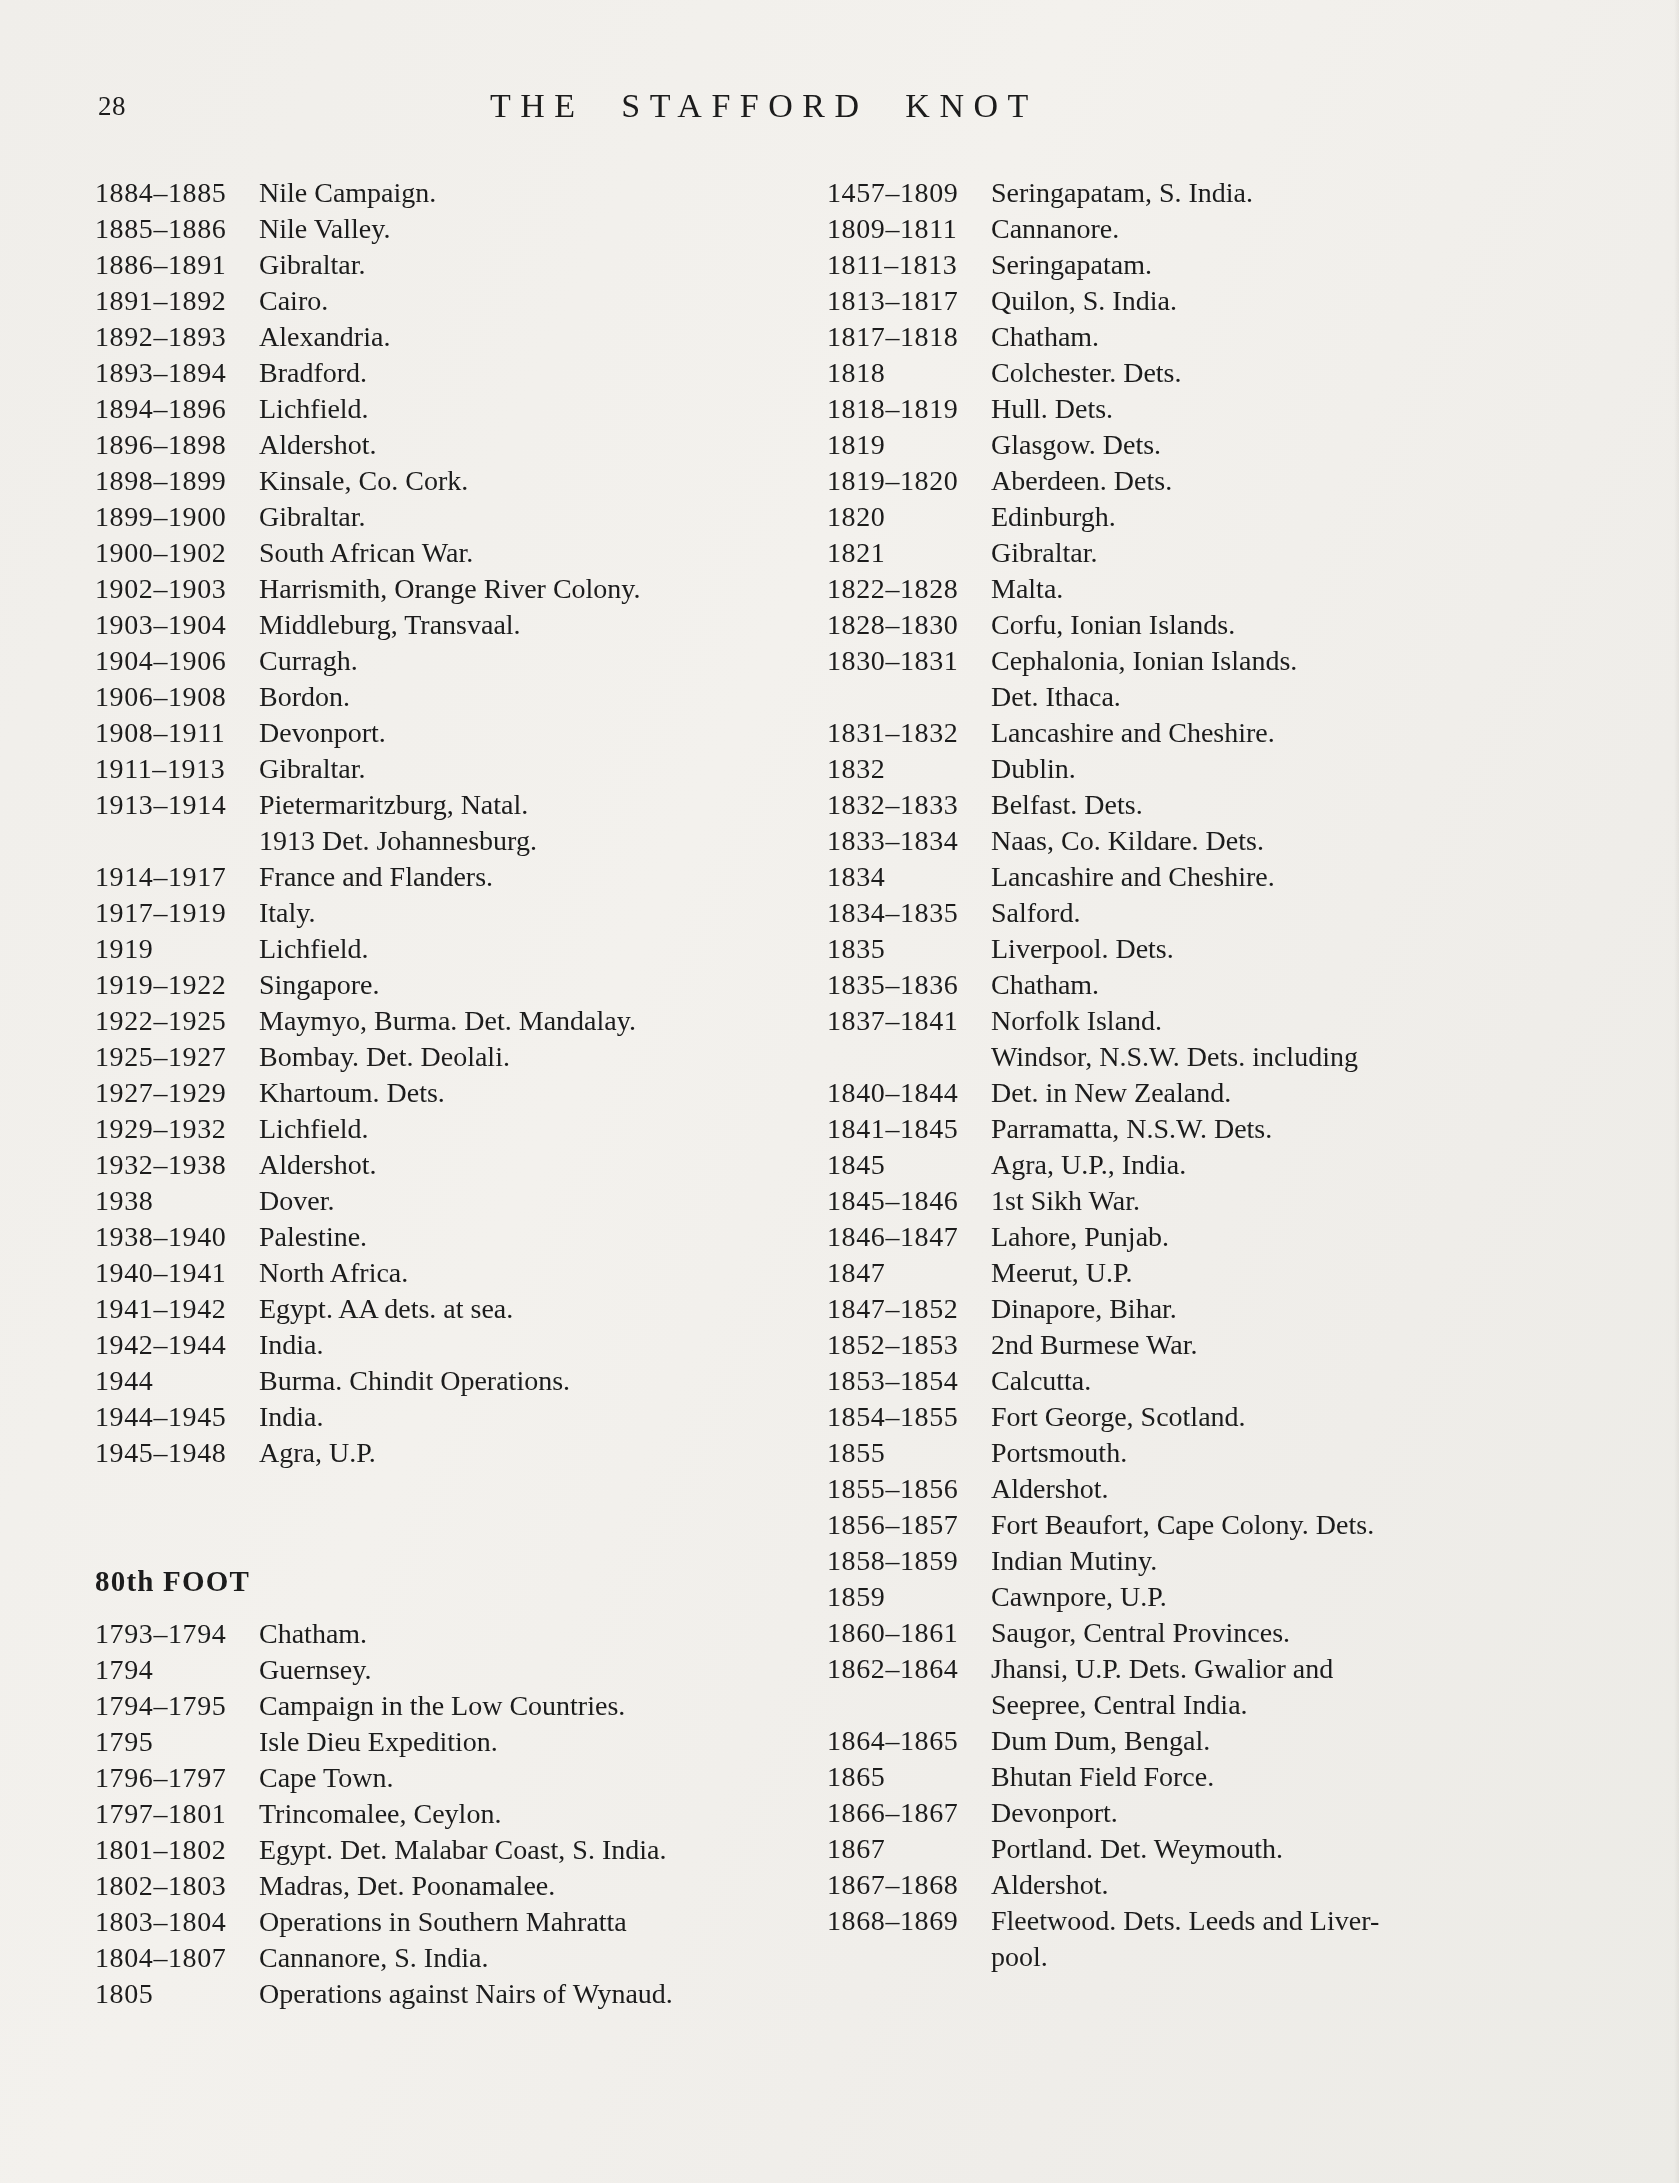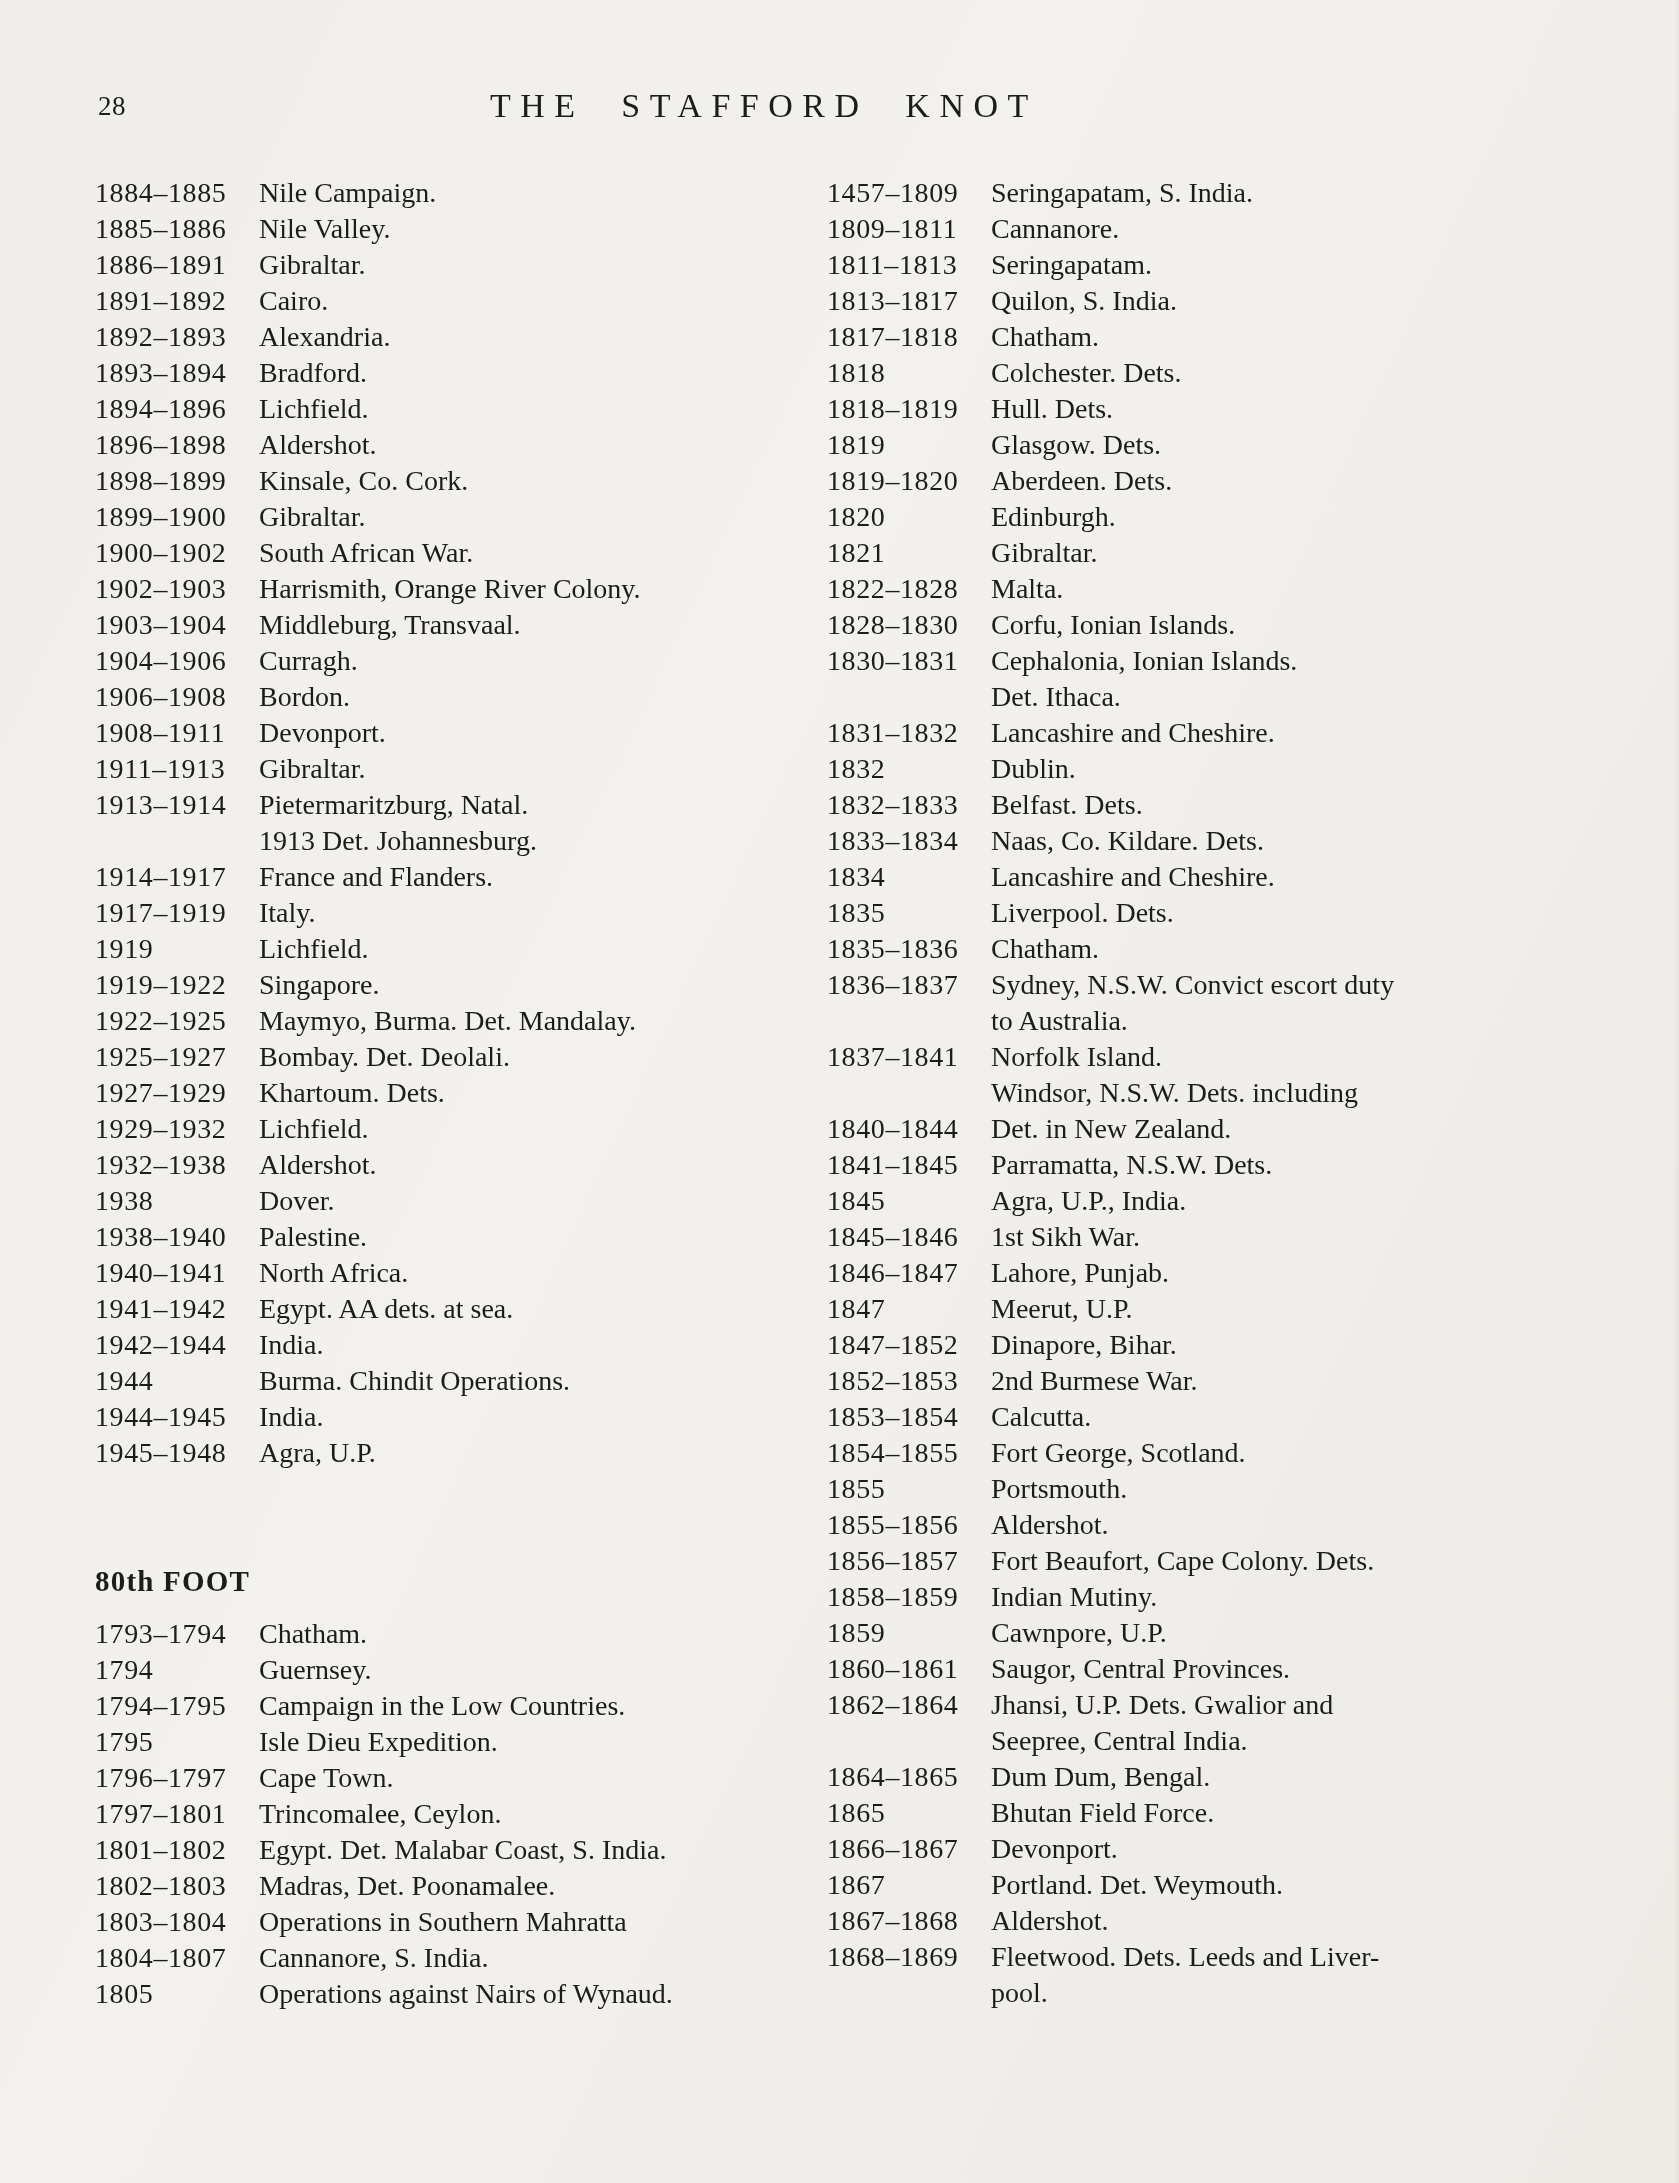--- a/index.html
+++ b/index.html
@@ -459,36 +459,35 @@
             <span class="line">Naas, Co. Kildare.  Dets.</span>
           </span>
         </div>
         <div class="entry">
           <span class="years">1834</span>
           <span class="loc">
             <span class="line">Lancashire and Cheshire.</span>
           </span>
         </div>
         <div class="entry">
+          <span class="years">1834–1835</span>
+          <span class="loc">
+            <span class="line">Salford.</span>
+          </span>
+        </div>
+        <div class="entry">
           <span class="years">1835</span>
           <span class="loc">
             <span class="line">Liverpool.  Dets.</span>
           </span>
         </div>
         <div class="entry">
           <span class="years">1835–1836</span>
           <span class="loc">
             <span class="line">Chatham.</span>
-          </span>
-        </div>
-        <div class="entry">
-          <span class="years">1836–1837</span>
-          <span class="loc">
-            <span class="line">Sydney, N.S.W.  Convict escort duty</span>
-            <span class="line">to Australia.</span>
           </span>
         </div>
         <div class="entry">
           <span class="years">1837–1841</span>
           <span class="loc">
             <span class="line">Norfolk Island.</span>
             <span class="line">Windsor, N.S.W.  Dets. including</span>
           </span>
         </div>
         <div class="entry">

